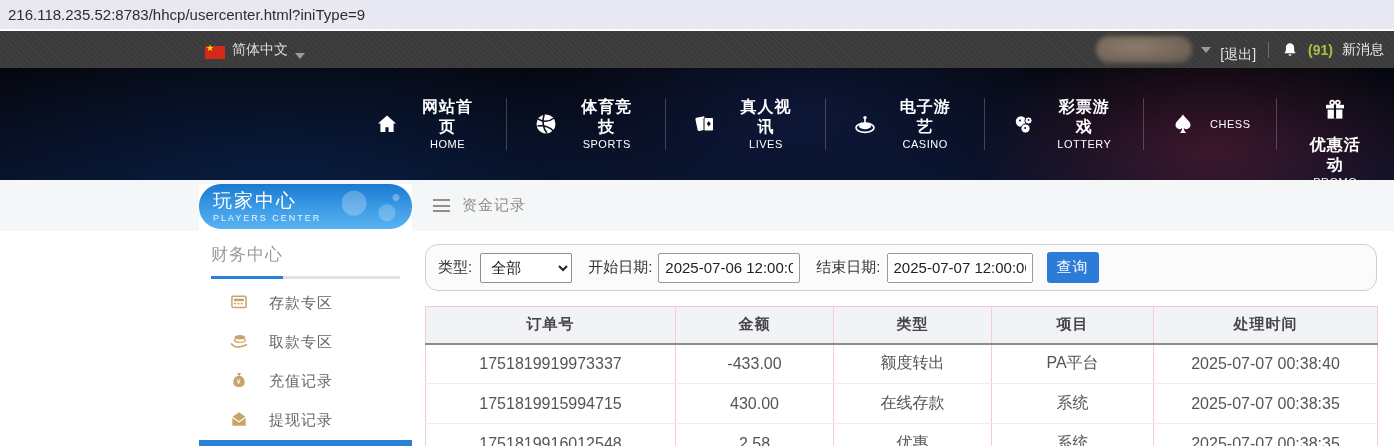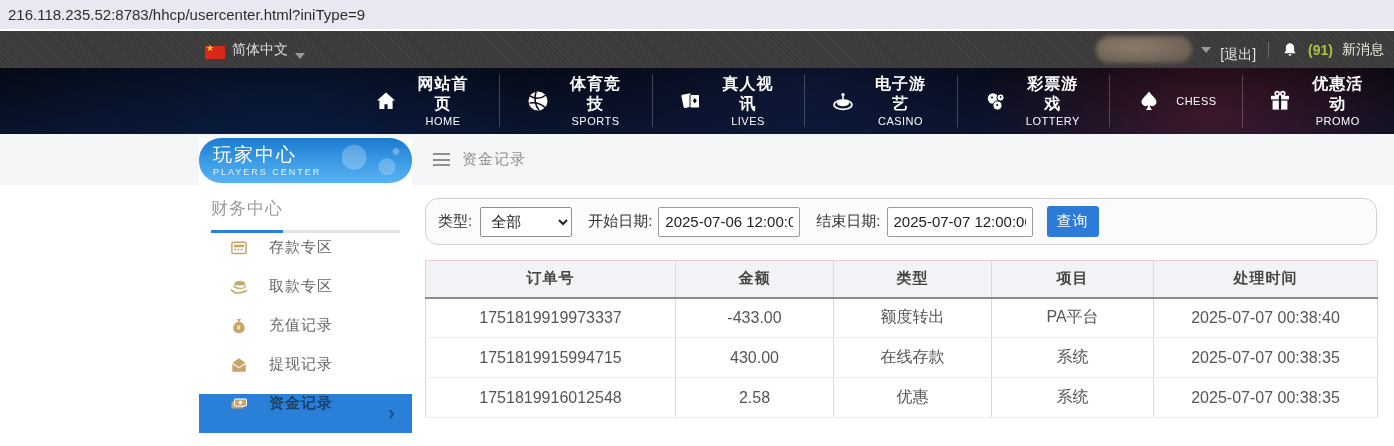--- a/index.html
+++ b/index.html
@@ -22,31 +22,31 @@
   .top-right { position:absolute; right:10px; display:flex; align-items:center; gap:9px; }
   .user-pill { width:96px; height:27px; border-radius:14px;
     background:radial-gradient(ellipse at 40% 40%, #8d7c6c, #6f6256 70%, #55504a);
     filter:blur(2px); }
   .logout { color:#e2e2e2;margin-top:10px; }
   .vdiv { width:1px; height:16px; background:#6d6d6d; margin:0 3px; }
   .msg-count { font-weight:bold; }
   .msg-label { color:#e8eee0; }
 
   
-  .nav { height:66px; position:relative;
+  .nav { height:112px; position:relative;
     background:
       radial-gradient(ellipse 340px 160px at 87% 75%, rgba(125,35,60,.45), transparent 70%),
       radial-gradient(ellipse 420px 200px at 58% 40%, rgba(25,45,110,.35), transparent 70%),
       radial-gradient(ellipse 500px 240px at 20% 110%, rgba(10,40,90,.5), transparent 75%),
       linear-gradient(180deg,#05070e 0%, #070c1c 60%, #081126 100%);
     display:flex; align-items:center;padding-left:48px; }
   .nav-items { display:flex; margin-left:300px; }
   .nav-item { display:flex; align-items:center; gap:13px; padding:0 25px; cursor:pointer;
     border-right:1px solid rgba(255,255,255,.22); height:52px; }
-  .nav-item:last-child { border-right:none; }
+  .nav-item:last-child { border-right:none;flex-direction:column; }
   .nav-icon { width:28px; display:flex; justify-content:center; }
   .nav-text { text-align:center; color:#fff; }
   .nav-zh { font-size:16px; font-weight:bold; letter-spacing:1px; line-height:20px; }
   .nav-en { font-size:11px; letter-spacing:.5px; line-height:15px; }
 
   
   .content { position:relative; height:284px; background:#fff; }
   .gray-band { position:absolute; top:0; left:0; right:0; height:51px; background:#f4f6f8; }
 
   
@@ -57,21 +57,21 @@
     background:
       radial-gradient(circle 13px at 20% 40%, rgba(255,255,255,.25) 0 12px, transparent 13px),
       radial-gradient(circle 9px at 75% 65%, rgba(255,255,255,.22) 0 8px, transparent 9px),
       radial-gradient(circle 4px at 90% 25%, rgba(255,255,255,.3) 0 3px, transparent 4px); }
   .sb-title-zh { color:#fff; font-size:19px; letter-spacing:2px; line-height:24px; }
   .sb-title-en { color:#eaf4fd; font-size:9px; letter-spacing:2px; }
   .sb-section { padding:14px 12px 0 12px; height:55px; }
   .sb-section-label { color:#9b9b9b; font-size:17px; letter-spacing:1px; }
   .sb-underline { margin-top:10px; height:3px; background:#e2e2e2; position:relative; }
   .sb-underline::before { content:""; position:absolute; left:0; top:0; width:72px; height:3px; background:#2a7fd9; }
-  .sb-item { height:39px; display:flex; padding-left:30px; gap:20px;
+  .sb-item { height:39px; display:flex; align-items:center; padding-left:30px; gap:20px;
     cursor:pointer; color:#666; font-size:15px; letter-spacing:1px; }
   .sb-item .sb-arrow { display:none; }
   .sb-item.active { background:#2a7fd9; color:#1d4266; font-weight:bold; position:relative; }
   .sb-item.active .sb-arrow { display:block; position:absolute; right:16px; top:50%;
     transform:translateY(-55%); color:#1d4f8e; font-size:20px; font-weight:bold; }
 
   
   .main { position:absolute; left:425px; top:0; width:952px; }
   .breadcrumb { height:51px; display:flex; align-items:center; gap:12px; padding-left:8px; }
   .hamburger { width:17px; height:13px; border-top:2px solid #8f8f8f; border-bottom:2px solid #8f8f8f; position:relative; }

